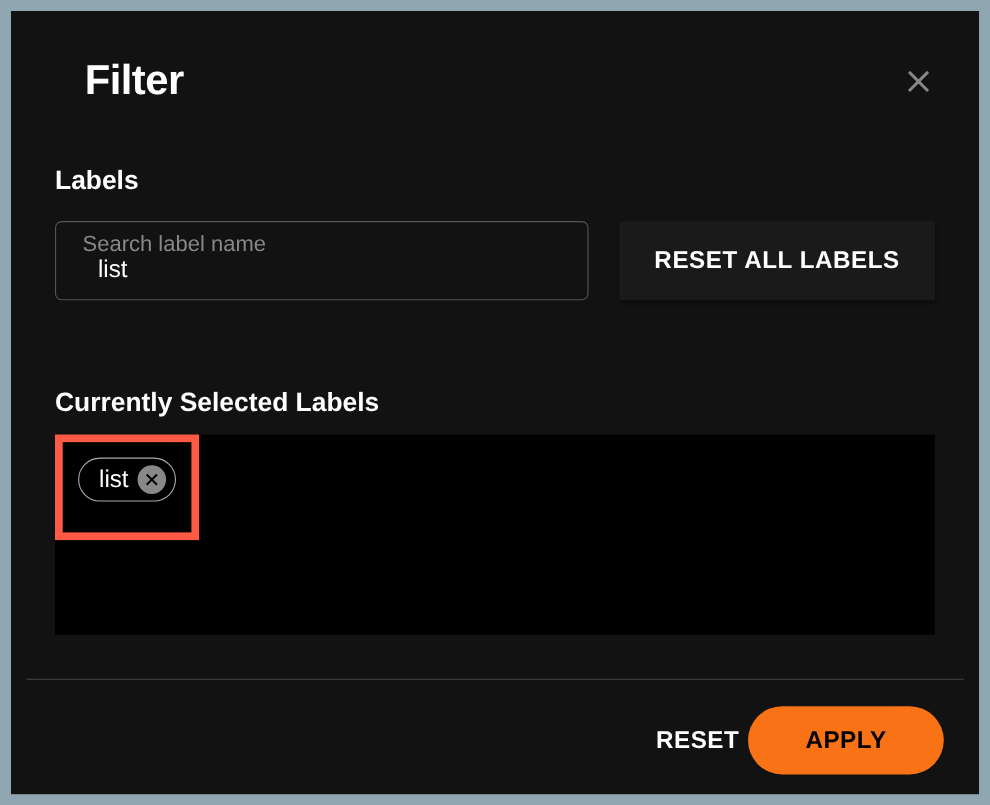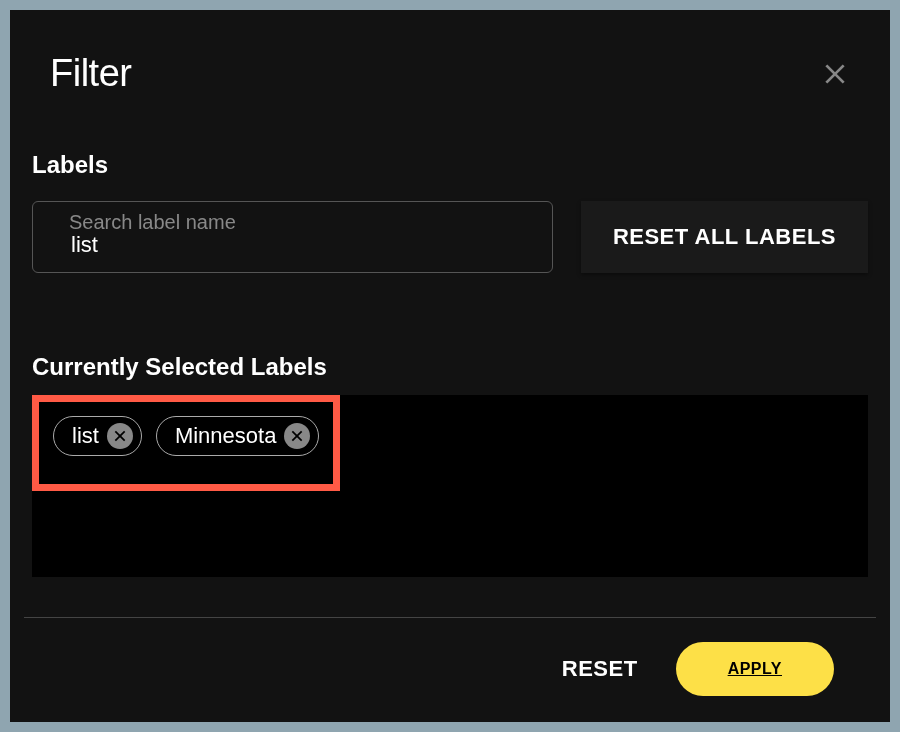--- a/index.html
+++ b/index.html
@@ -23,60 +23,61 @@
       color: #fff;
     }
     .dialog-header {
       display: flex;
       justify-content: space-between;
       align-items: center;
       padding: 42px 40px 0 40px;
     }
     .dialog-title {
       font-size: 38px;
-      font-weight: 400;
+      font-weight: 700;
       letter-spacing: -0.5px;
+      margin-left: 27px;
     }
     .close-btn {
       width: 30px;
       height: 30px;
       display: flex;
       align-items: center;
       justify-content: center;
       cursor: pointer;
       color: #888;
     }
     .close-btn svg {
       width: 26px;
       height: 26px;
       stroke: #888;
       stroke-width: 2.5;
     }
     .section {
-      padding: 0 22px;
+      padding: 0 40px;
     }
     .labels-heading {
       font-size: 24px;
       font-weight: 700;
       margin-top: 56px;
       margin-bottom: 22px;
     }
     .search-row {
       display: flex;
       gap: 28px;
       align-items: stretch;
     }
     .search-wrapper {
       position: relative;
       flex: 1;
     }
     .search-floating-label {
       position: absolute;
       top: 10px;
-      left: 37px;
+      left: 25px;
       font-size: 20px;
       color: #888;
       pointer-events: none;
     }
     .search-input {
       width: 100%;
       height: 72px;
       background: transparent;
       border: 1px solid #555;
       border-radius: 6px;
@@ -146,44 +147,42 @@
     }
     .footer-divider {
       border: none;
       border-top: 1px solid #444;
       margin: 40px 14px 0 14px;
     }
     .footer {
       display: flex;
       justify-content: flex-end;
       align-items: center;
-      gap: 30px;
-      padding: 24px 56px;
+      padding: 24px 32px;
     }
     .reset-btn {
       background: transparent;
       border: none;
       color: #fff;
       font-size: 22px;
       font-weight: 700;
       letter-spacing: 0.5px;
       cursor: pointer;
       padding: 12px 8px;
     }
     .apply-btn {
-      background: #fde047;
+      background: #f97316;
       border: none;
       color: #000;
-      font-size: 16px;
+      font-size: 22px;
       font-weight: 800;
       letter-spacing: 0.5px;
       padding: 18px 52px;
       border-radius: 999px;
       cursor: pointer;
-      text-decoration: underline;
     }
   </style>
 </head>
 <body>
 
 <div class="dialog">
   <div class="dialog-header">
     <div class="dialog-title">Filter</div>
     <div class="close-btn">
       <svg viewBox="0 0 24 24" fill="none">
@@ -208,29 +207,20 @@
       <div class="highlight-box">
         <div class="chip">
           <span class="chip-label">list</span>
           <span class="chip-remove">
             <svg viewBox="0 0 24 24" fill="none">
               <line x1="4" y1="4" x2="20" y2="20"></line>
               <line x1="20" y1="4" x2="4" y2="20"></line>
             </svg>
           </span>
         </div>
-        <div class="chip">
-          <span class="chip-label">Minnesota</span>
-          <span class="chip-remove">
-            <svg viewBox="0 0 24 24" fill="none">
-              <line x1="4" y1="4" x2="20" y2="20"></line>
-              <line x1="20" y1="4" x2="4" y2="20"></line>
-            </svg>
-          </span>
-        </div>
       </div>
     </div>
   </div>
 
   <hr class="footer-divider">
   <div class="footer">
     <button class="reset-btn">RESET</button>
     <button class="apply-btn">APPLY</button>
   </div>
 </div>

